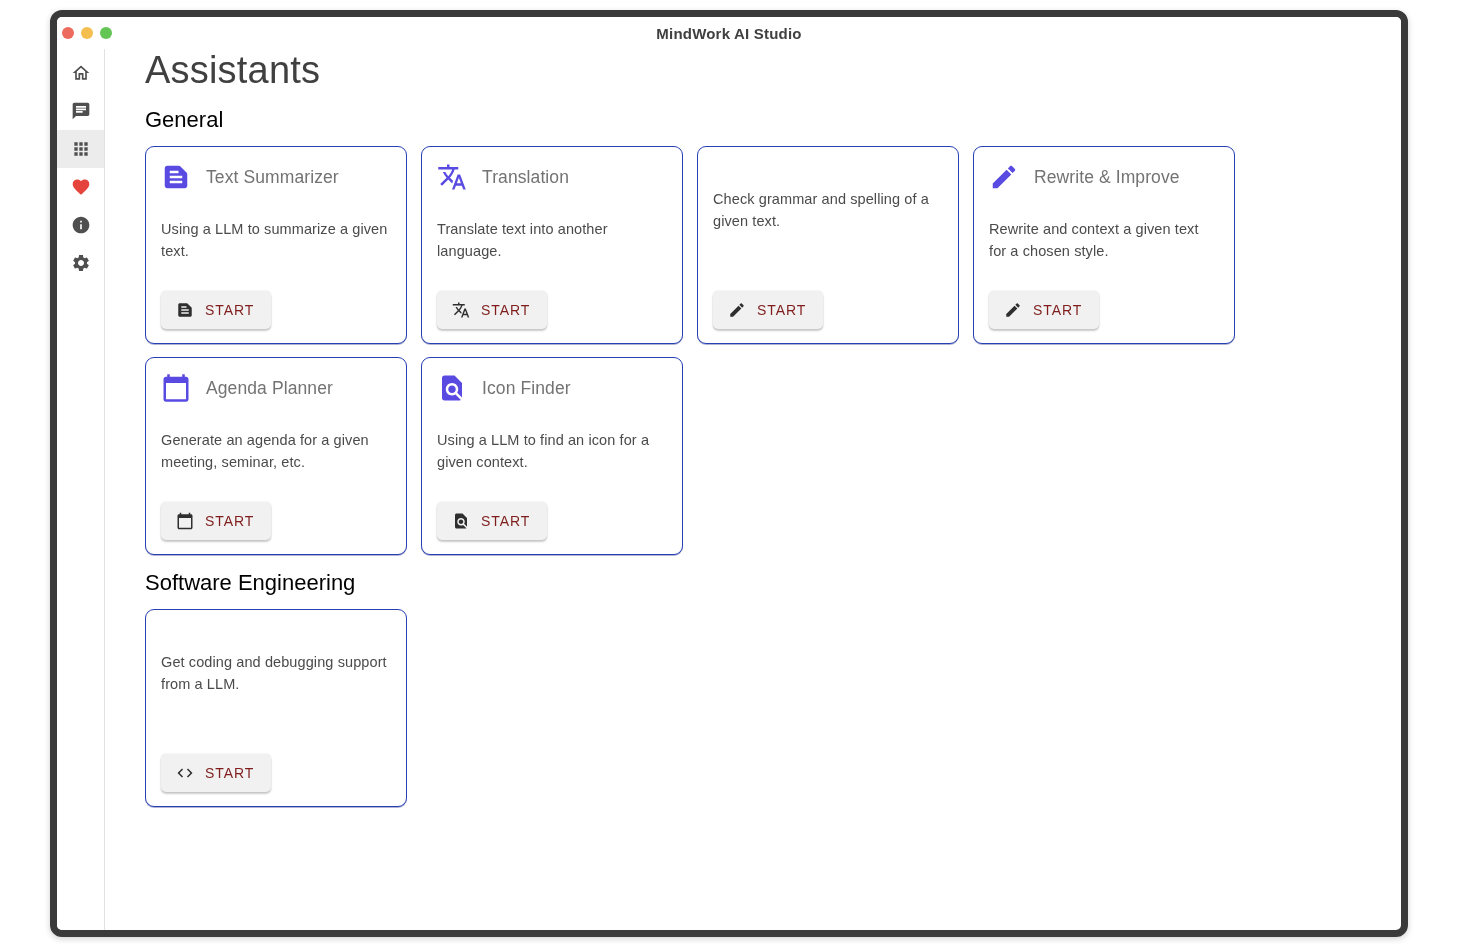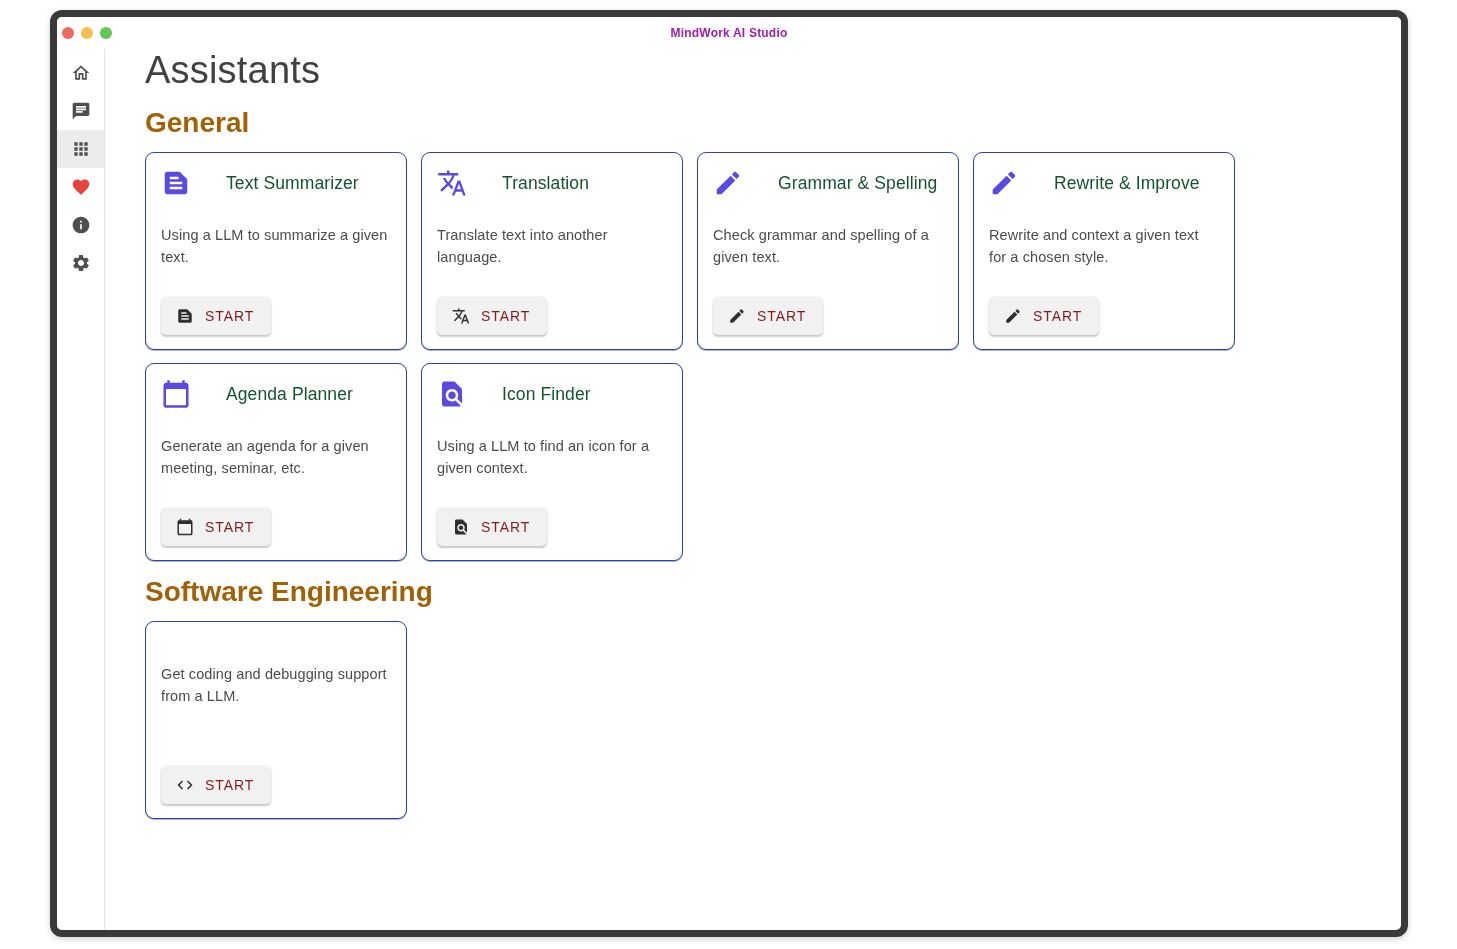--- a/index.html
+++ b/index.html
@@ -15,52 +15,52 @@
 
   .titlebar {
     position:relative; height:32px; flex:0 0 32px; background:#ffffff;
     display:flex; align-items:center; justify-content:center;
   }
   .traffic { position:absolute; left:5px; top:0; height:32px; display:flex; align-items:center; gap:7px; }
   .light { width:12px; height:12px; border-radius:50%; }
   .light.red { background:#ed6a5e; }
   .light.yellow { background:#f5bf4f; }
   .light.green { background:#62c554; }
-  .titlebar-title { font-size:12px; font-weight:700; color:#a21caf; letter-spacing:.2px; }
+  .titlebar-title { font-size:15px; font-weight:700; color:#404040; letter-spacing:.2px; }
 
   .app-body { flex:1; display:flex; min-height:0; }
 
   .sidebar {
     width:48px; flex:0 0 48px; border-right:1px solid #e2e2e2; background:#fff;
     padding-top:5px; display:flex; flex-direction:column;
   }
   .side-item { height:38px; display:flex; align-items:center; justify-content:center; cursor:pointer; }
   .side-item.selected { background:#ececec; }
   .side-item svg { width:20px; height:20px; }
 
   .main { flex:1; padding:0 40px; overflow:hidden; }
 
   .page-title { font-size:38px; font-weight:400; color:#404040; letter-spacing:.2px; }
-  .section-heading { font-size:28px; font-weight:700; color:#a16207; }
+  .section-heading { font-size:22px; font-weight:400; color:#000000; }
   .heading-general { margin-top:15px; }
   .heading-business { margin-top:26px; }
   .heading-se { margin-top:15px; }
 
   .card-row { display:flex; gap:14px; margin-top:13px; }
 
   .card {
     width:262px; height:198px; background:#fff;
     border:1.5px solid #2741b5; border-radius:9px;
     padding:15px 15px 14px 15px;
     display:flex; flex-direction:column;
     box-shadow:0 1px 0 rgba(26,35,126,.35);
   }
   .card-head { display:flex; align-items:center; gap:15px; }
   .card-head svg { width:30px; height:30px; flex:0 0 30px; }
-  .card-title { font-size:17.5px; font-weight:500; color:#14532d; letter-spacing:.1px;margin-left:20px; }
+  .card-title { font-size:17.5px; font-weight:500; color:#737373; letter-spacing:.1px; }
   .card-desc { margin-top:26px; font-size:14.5px; color:#4b4b4b; line-height:1.55; letter-spacing:.1px; max-width:230px; }
 
   .start-btn {
     margin-top:auto; align-self:flex-start;
     display:inline-flex; align-items:center; gap:11px;
     padding:10px 17px 10px 15px;
     background:#f1f1f1; border:none; border-radius:5px; cursor:pointer;
     box-shadow:0 2px 2px rgba(0,0,0,.2), 0 0 2px rgba(0,0,0,.12);
     font-family:"Liberation Sans", sans-serif;
     font-size:14px; font-weight:500; color:#7f1d1d; letter-spacing:.9px;
@@ -153,26 +153,20 @@
             <p class="card-desc">Translate text into another language.</p>
             <button class="start-btn">
               <svg viewBox="0 0 24 24">
                   <path class="ic-dark" d="M12.87 15.07l-2.54-2.51.03-.03c1.74-1.94 2.98-4.17 3.71-6.53H17V4h-7V2H8v2H1v1.99h11.17C11.5 7.92 10.44 9.75 9 11.35 8.07 10.32 7.3 9.19 6.69 8h-2c.73 1.63 1.73 3.17 2.98 4.56l-5.09 5.02L4 19l5-5 3.11 3.11.76-2.04zM18.5 10h-2L12 22h2l1.12-3h4.75L21 22h2l-4.5-12zm-2.62 7l1.62-4.33L19.12 17h-3.24z"></path>
                 </svg>
               <span>START</span>
             </button>
           </div>
 
           <div class="card">
-            <div class="card-head">
-              <svg viewBox="0 0 24 24">
-                  <path class="ic-accent" d="M3 17.25V21h3.75L17.81 9.94l-3.75-3.75L3 17.25zM20.71 7.04c.39-.39.39-1.02 0-1.41l-2.34-2.34c-.39-.39-1.02-.39-1.41 0l-1.83 1.83 3.75 3.75 1.83-1.83z"></path>
-                </svg>
-              <span class="card-title">Grammar &amp; Spelling</span>
-            </div>
             <p class="card-desc">Check grammar and spelling of a given text.</p>
             <button class="start-btn">
               <svg viewBox="0 0 24 24">
                   <path class="ic-dark" d="M3 17.25V21h3.75L17.81 9.94l-3.75-3.75L3 17.25zM20.71 7.04c.39-.39.39-1.02 0-1.41l-2.34-2.34c-.39-.39-1.02-.39-1.41 0l-1.83 1.83 3.75 3.75 1.83-1.83z"></path>
                 </svg>
               <span>START</span>
             </button>
           </div>
 
           <div class="card">

